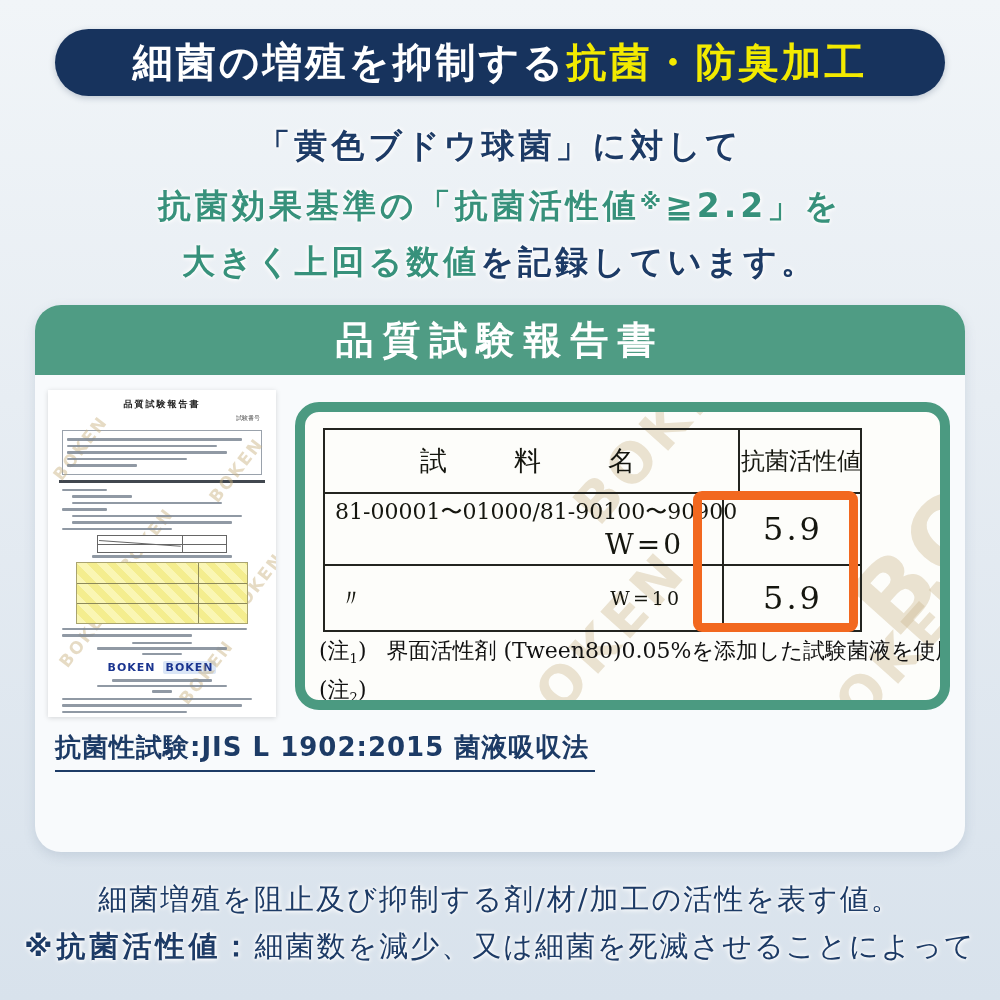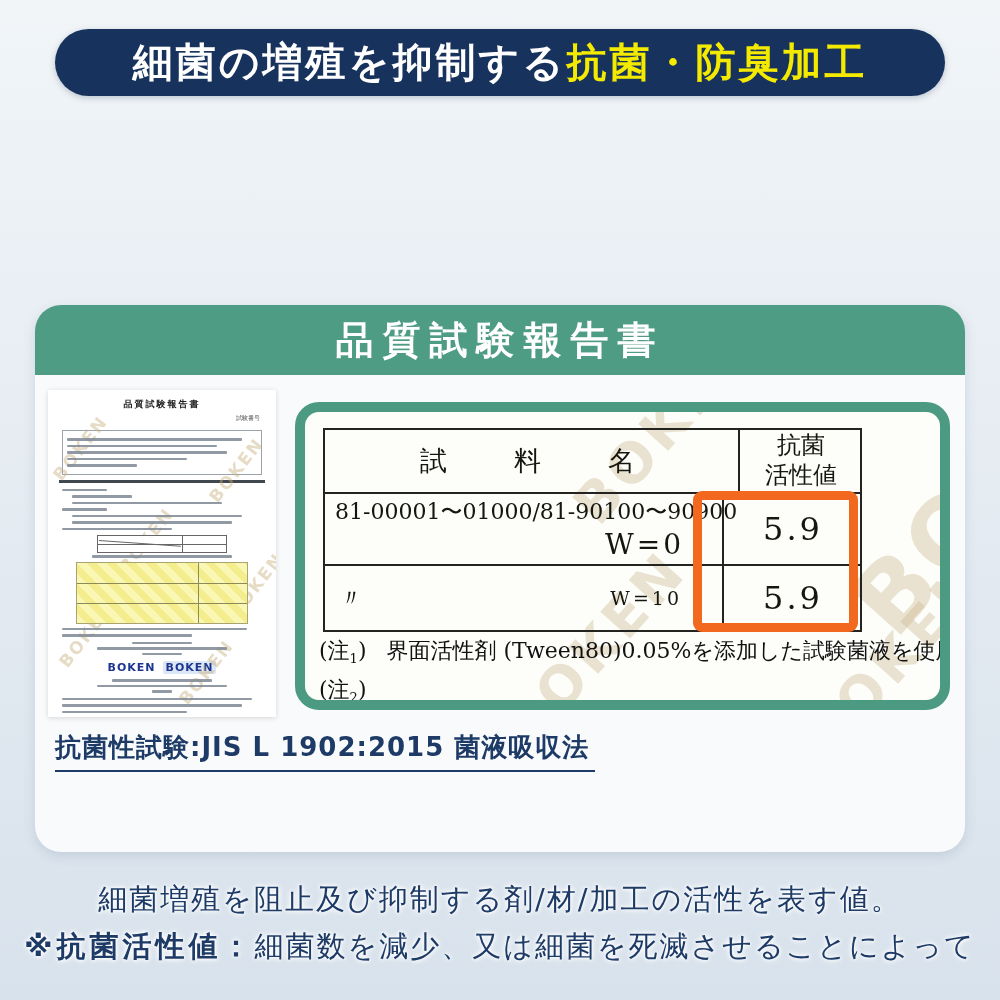--- a/index.html
+++ b/index.html
@@ -86,21 +86,21 @@
   .scan-table{
     position:absolute;left:18px;top:16px;width:539px;
     display:grid;grid-template-columns:397px 140px;grid-template-rows:62px 72px 66px;
     border:2px solid #23241f;font-family:"DejaVu Serif","Liberation Serif",serif;color:#15160f;
   }
   .cell{border-color:#23241f;}
   .cell.c2{border-left:2px solid #23241f;}
   .cell.r1,.cell.r2{border-top:2px solid #23241f;}
   .hdr.c1{display:flex;align-items:center;justify-content:center;
       font-size:27px;letter-spacing:20px;padding-left:28px;}
-  .hdr.c2{display:flex;flex-direction:column;align-items:center;justify-content:flex-start;
+  .hdr.c2{display:flex;flex-direction:row;align-items:center;justify-content:center;
       font-size:24px;line-height:30px;margin-left:16px;}
   .r1.c1{display:flex;flex-direction:column;justify-content:center;padding:3px 38px 3px 10px;}
   .r1.c1 .sample{font-size:22px;white-space:nowrap;}
   .r1.c1 .wval{align-self:flex-end;font-size:28px;letter-spacing:3px;margin-top:1px;}
   .r2.c1{display:flex;justify-content:space-between;align-items:center;padding:0 40px 0 14px;}
   .r2.c1 .ditto{font-size:24px;}
   .r2.c1 .wval{font-size:19px;letter-spacing:3px;}
   .val{display:flex;align-items:center;justify-content:center;
       font-size:32px;letter-spacing:3px;}
   .orange-box{
@@ -134,20 +134,25 @@
 </head>
 <body>
 
 <div class="page">
 
   <div class="banner">
     <span class="w">細菌の増殖を抑制する</span>
       <span class="y">抗菌・防臭加工</span>
   </div>
 
+  <div class="intro">
+    <div><span>「黄色ブドウ球菌」に対して</span></div>
+    <div class="teal"><span>抗菌効果基準の「抗菌活性値</span><span class="mark">※</span><span>≧2.2」を</span></div>
+    <div><span class="teal">大きく上回る数値</span><span>を記録しています。</span></div>
+  </div>
 
   <div class="card">
     <div class="card-header">品質試験報告書</div>
 
     <div class="thumb">
       <span class="wm" style="left:-6px;top:48px;">BOKEN</span>
       <span class="wm" style="left:150px;top:70px;">BOKEN</span>
       <span class="wm" style="left:60px;top:140px;">BOKEN</span>
       <span class="wm" style="left:170px;top:185px;">BOKEN</span>
       <span class="wm" style="left:0px;top:235px;">BOKEN</span>

